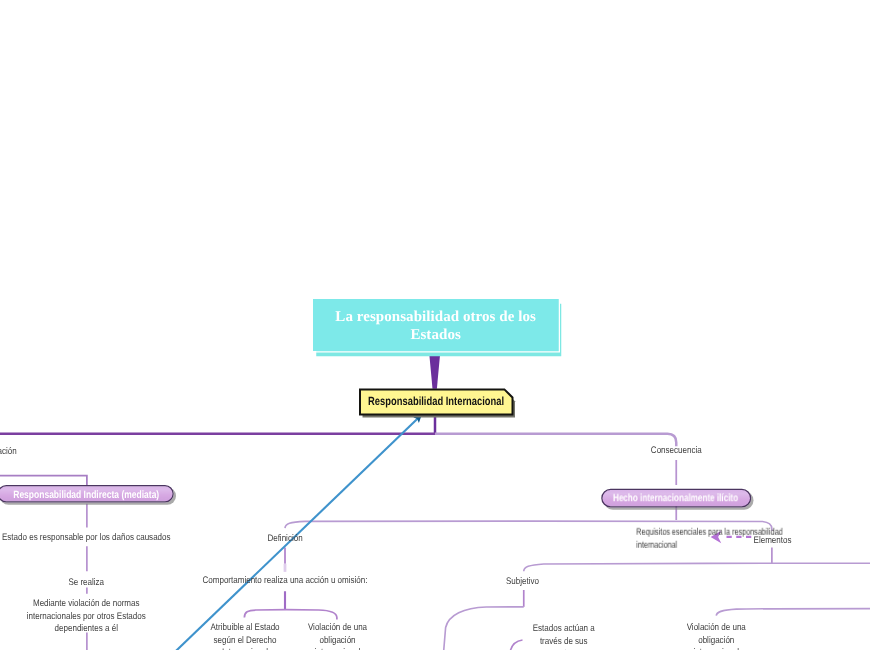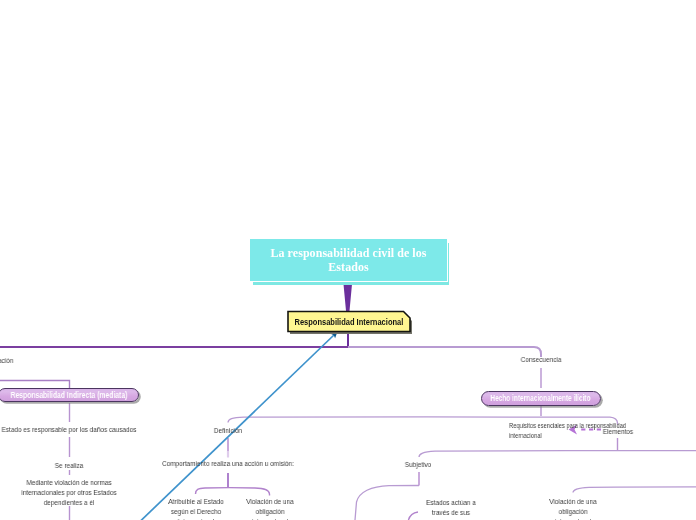--- a/index.html
+++ b/index.html
@@ -91,21 +91,21 @@
     <path d="M140.5,521 L335,334" stroke="#3f93cc" stroke-width="1.7" fill="none"></path>
     <g transform="translate(337.5,331.5) rotate(-44.5)">
       <polygon points="0,0 -6.5,-3.2 -5.2,0 -6.5,3.2" fill="#0f5b8e"></polygon>
     </g>
   </svg>
 
   <div class="root-node">
     <div class="root-shadow" style="left:253px;top:243px;width:196px;height:41.5px;"></div>
     <div class="root-main" style="left:248.5px;top:237.5px;width:197px;height:42px;outline:none;
                 border:1.5px solid #ffffff;background:#7de9e9;background-clip:padding-box;">
-      <div class="root-text">La responsabilidad civil de los Estados</div>
+      <div class="root-text">La responsabilidad otros de los Estados</div>
     </div>
   </div>
 
   <div class="note-node" style="left:287px;top:310px;width:124px;height:23px;">
     <svg width="128" height="27" viewBox="0 0 128 27" style="position:absolute;left:0;top:0;overflow:visible;">
       <polygon points="3,4 118,4 125,11 125,24 3,24" fill="#74746a"></polygon>
       <polygon points="1,1.5 116.5,1.5 123,8 123,21.5 1,21.5" fill="#fff691" stroke="#141410" stroke-width="1.6" stroke-linejoin="miter"></polygon>
     </svg>
     <div class="note-text">
         <span>Responsabilidad Internacional</span>

